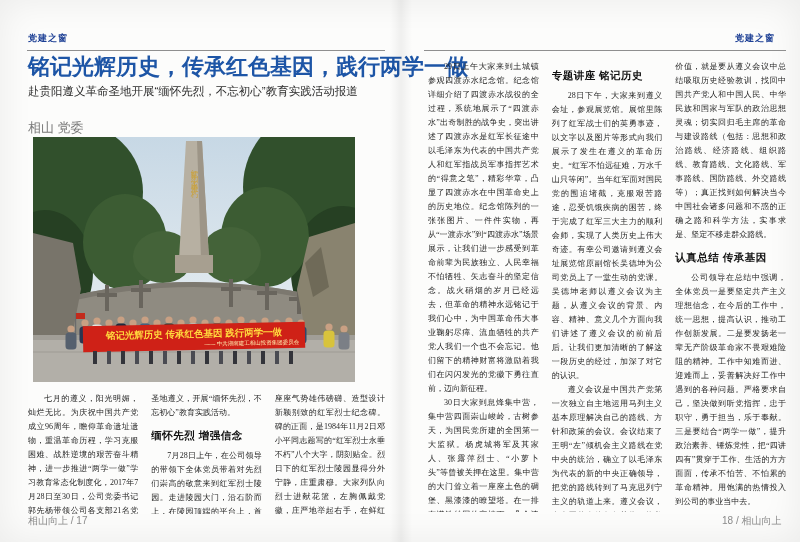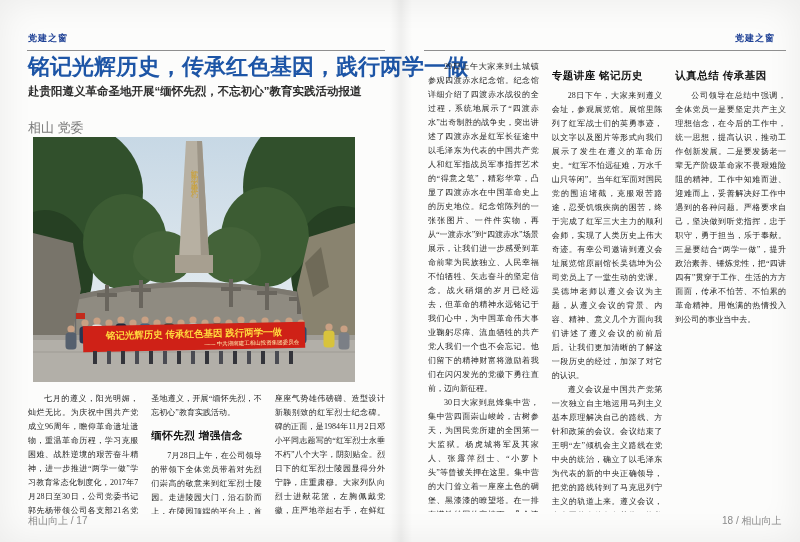--- a/index.html
+++ b/index.html
@@ -11,21 +11,21 @@
   }
   .fold{position:absolute;left:390px;top:0;width:22px;height:542px;
     background:linear-gradient(to right,rgba(0,0,0,0),rgba(0,0,0,.05) 50%,rgba(0,0,0,0));}
   .tag{position:absolute;top:32px;font-family:"Liberation Sans","DejaVu Sans",sans-serif;
     font-weight:bold;font-size:9px;letter-spacing:1px;color:#1b3e94;}
   .rule{position:absolute;top:50px;height:0;border-top:1px solid #8f8f8f;}
   .main-title{position:absolute;left:28px;top:55px;width:360px;
     font-family:"Liberation Sans","DejaVu Sans",sans-serif;font-weight:bold;
     font-size:22px;line-height:24px;color:#1d55a6;white-space:nowrap;}
   .sub-title{position:absolute;left:28px;top:84px;width:360px;
-    font-family:"Liberation Sans","DejaVu Sans",sans-serif;font-weight:700;
+    font-family:"Liberation Sans","DejaVu Sans",sans-serif;font-weight:400;
     font-size:11.5px;color:#2b2b2b;white-space:nowrap;}
   .byline{position:absolute;left:28px;top:119px;font-size:13px;color:#777;
     font-family:"Liberation Sans","DejaVu Sans",sans-serif;}
   .photo{position:absolute;left:33px;top:137px;width:322px;height:245px;overflow:hidden;}
   .photo svg{display:block;}
   .inscription{position:absolute;left:50%;top:26px;transform:translateX(-50%);
     writing-mode:vertical-rl;text-orientation:upright;color:#c9a23f;
     font-size:7.5px;letter-spacing:3px;font-family:"Liberation Serif",serif;}
   .cols{position:absolute;display:flex;gap:13px;overflow:hidden;}
   .cols-left{left:28px;top:392px;width:357px;height:122px;}
@@ -191,20 +191,21 @@
     <div class="col">
       <p class="body-p ind">29日上午大家来到土城镇参观四渡赤水纪念馆。纪念馆详细介绍了四渡赤水战役的全过程，系统地展示了“四渡赤水”出奇制胜的战争史，突出讲述了四渡赤水是红军长征途中以毛泽东为代表的中国共产党人和红军指战员军事指挥艺术的“得意之笔”，精彩华章，凸显了四渡赤水在中国革命史上的历史地位。纪念馆陈列的一张张图片、一件件实物，再从“一渡赤水”到“四渡赤水”场景展示，让我们进一步感受到革命前辈为民族独立、人民幸福不怕牺牲、矢志奋斗的坚定信念。战火硝烟的岁月已经远去，但革命的精神永远铭记于我们心中，为中国革命伟大事业鞠躬尽瘁、流血牺牲的共产党人我们一个也不会忘记。他们留下的精神财富将激励着我们在闪闪发光的党徽下勇往直前，迈向新征程。</p>
       <p class="body-p ind">30日大家到息烽集中营，集中营四面崇山峻岭，古树参天，为国民党所建的全国第一大监狱。杨虎城将军及其家人、张露萍烈士、“小萝卜头”等曾被关押在这里。集中营的大门耸立着一座座土色的碉堡、黑漆漆的瞭望塔。在一排布满铁丝网的高墙下，几个漆黑的哨兵楼依然矗立。走进息烽集中营大门赫然呈现“抬起头来”四个大字，这是国民党妄图摧毁“犯人”意志的“洗脑”策略。然而，国民党的残酷暴行并没能屈服革命先烈的意志，共产党员们那忘我的牺牲精神、坚定的信念、不朽的革命气节挫败了敌人的妄图。走出集中营回头看，“青山葱葱、绿水淡淡”，大伙不禁为这秀丽景色感叹。同样也无法与所听、所见之事联在一起。广场</p>
     </div>
     <div class="col">
       <h3 class="sec-head">专题讲座 铭记历史</h3>
       <p class="body-p ind">28日下午，大家来到遵义会址，参观展览馆。展馆里陈列了红军战士们的英勇事迹，以文字以及图片等形式向我们展示了发生在遵义的革命历史。“红军不怕远征难，万水千山只等闲”。当年红军面对国民党的围追堵截，克服艰苦路途，忍受饥饿疾病的困苦，终于完成了红军三大主力的顺利会师，实现了人类历史上伟大奇迹。有幸公司邀请到遵义会址展览馆原副馆长吴德坤为公司党员上了一堂生动的党课。吴德坤老师以遵义会议为主题，从遵义会议的背景、内容、精神、意义几个方面向我们讲述了遵义会议的前前后后。让我们更加清晰的了解这一段历史的经过，加深了对它的认识。</p>
       <p class="body-p ind">遵义会议是中国共产党第一次独立自主地运用马列主义基本原理解决自己的路线、方针和政策的会议。会议结束了王明“左”倾机会主义路线在党中央的统治，确立了以毛泽东为代表的新的中央正确领导，把党的路线转到了马克思列宁主义的轨道上来。遵义会议，在中国革命的危急关头，挽救了党，挽救了红军，挽救了中国革命，是我党历史上一个生死攸关的转折点。它是中国共产党从幼年的党走上成熟的党的标志。从此，中国革命就在毛泽东为代表的正确路线指引下走上胜利发展的道路。吴德坤老师还谈到遵义会议的现实意义和当代</p>
     </div>
     <div class="col">
+      <p class="body-p">价值，就是要从遵义会议中总结吸取历史经验教训，找回中国共产党人和中国人民、中华民族和国家与军队的政治思想灵魂；切实回归毛主席的革命与建设路线（包括：思想和政治路线、经济路线、组织路线、教育路线、文化路线、军事路线、国防路线、外交路线等）；真正找到如何解决当今中国社会诸多问题和不惑的正确之路和科学方法，实事求是、坚定不移走群众路线。</p>
       <h3 class="sec-head">认真总结 传承基因</h3>
       <p class="body-p ind">公司领导在总结中强调，全体党员一是要坚定共产主义理想信念，在今后的工作中，统一思想，提高认识，推动工作创新发展。二是要发扬老一辈无产阶级革命家不畏艰难险阻的精神。工作中知难而进、迎难而上，妥善解决好工作中遇到的各种问题。严格要求自己，坚决做到听党指挥，忠于职守，勇于担当，乐于奉献。三是要结合“两学一做”，提升政治素养、锤炼党性，把“四讲四有”贯穿于工作、生活的方方面面，传承不怕苦、不怕累的革命精神。用饱满的热情投入到公司的事业当中去。</p>
     </div>
   </div>
 
   <div class="footer" style="left:722px;">18 / 相山向上</div>
 
   <div class="fold"></div>
 </div>
 

